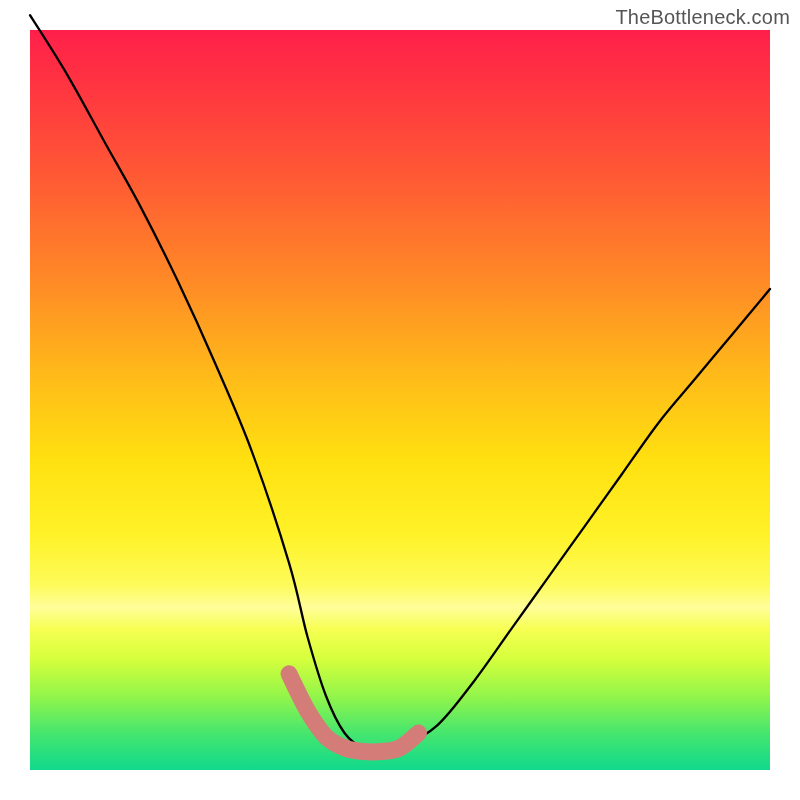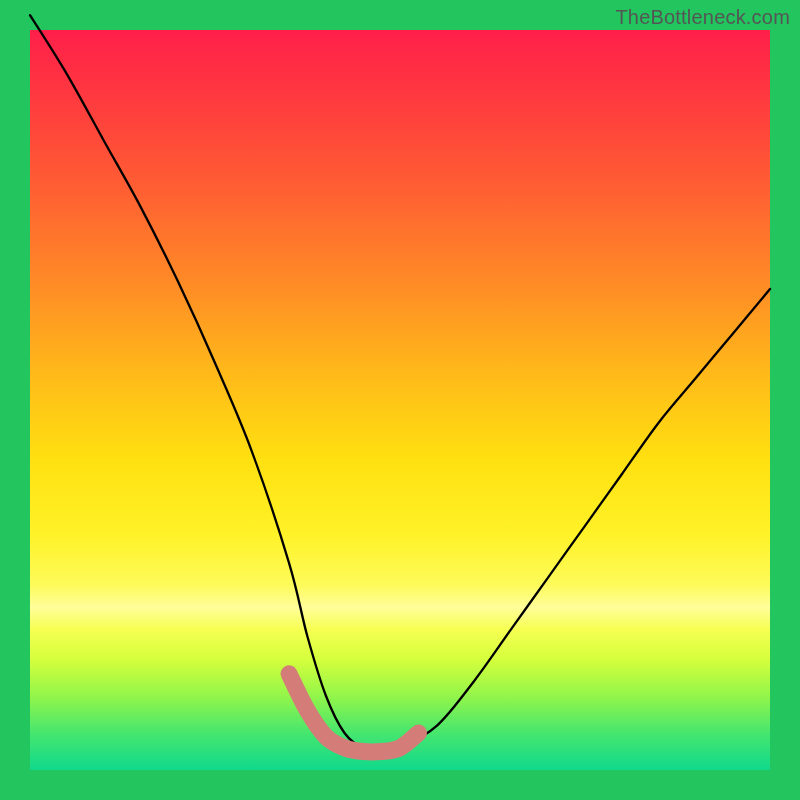--- a/index.html
+++ b/index.html
@@ -8,21 +8,21 @@
     width: 800px;
     height: 800px;
     background: #000;
     overflow: hidden;
     font-family: Arial, Helvetica, sans-serif;
   }
   .stage {
     position: relative;
     width: 800px;
     height: 800px;
-    background: #22c55e;
+    background: #ffffff;
   }
   .plot-area {
     position: absolute;
     left: 30px;
     top: 30px;
     width: 740px;
     height: 740px;
     
     background:
       linear-gradient(to bottom,

